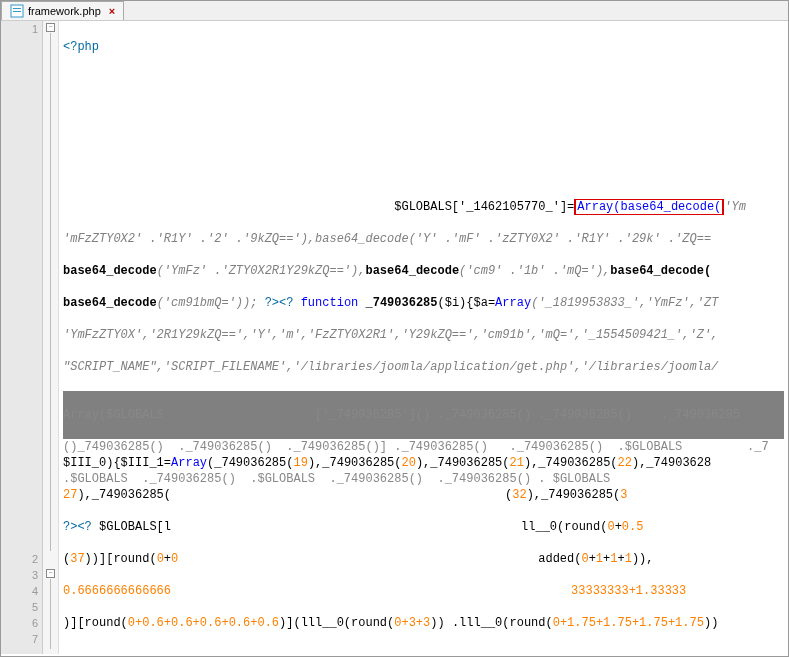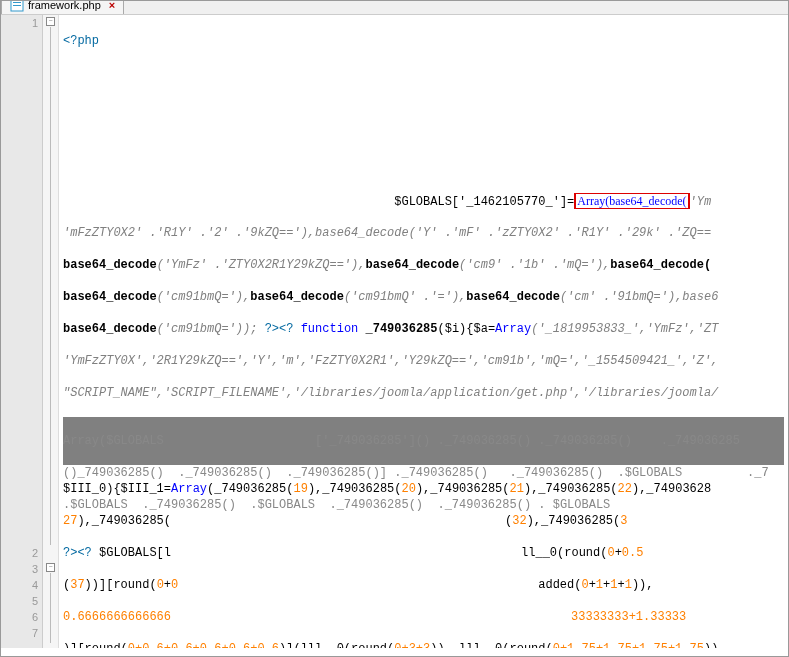--- a/index.html
+++ b/index.html
@@ -1,35 +1,35 @@
 <!DOCTYPE html>
 <html><head>
 <meta charset="utf-8">
 <style>
 * { margin: 0; padding: 0; box-sizing: border-box; }
 body { font-family: "Courier New", monospace; font-size: 12px; background: #fff; border: 1px solid #999; width: 789px; height: 657px; overflow: hidden; }
-.tab-bar { background: #f0f0f0; border-bottom: 1px solid #ccc; height: 14px; display: flex; align-items: flex-end; }
+.tab-bar { background: #f0f0f0; border-bottom: 1px solid #ccc; height: 20px; display: flex; align-items: flex-end; }
 .tab { background: #f5f5f5; border: 1px solid #aaa; border-bottom: none; padding: 2px 8px; font-family: Arial, sans-serif; font-size: 11px; display: flex; align-items: center; gap: 4px; }
 .tab-icon { width: 14px; height: 14px; display: inline-flex; }
 .tab-close { color: #b00; font-weight: bold; cursor: pointer; margin-left: 4px; }
 .editor-body { display: flex; height: calc(100% - 22px); }
 .gutter { width: 42px; background: #e8e8e8; border-right: 1px solid #ccc; color: #999; font-size: 11px; text-align: right; padding-right: 4px; line-height: 16px; font-family: Arial, sans-serif; }
 .gutter-line { height: 16px; }
 .gutter-line.big { height: 530px; }
 .fold-col { width: 16px; background: #f5f5f5; border-right: 1px solid #ddd; position: relative; }
 .fold-box { width: 9px; height: 9px; border: 1px solid #888; background: #fff; font-size: 7px; line-height: 7px; text-align: center; color: #888; position: absolute; left: 3px; cursor: pointer; }
 .fold-line { position: absolute; left: 7px; width: 1px; background: #bbb; }
 .code-area { flex: 1; padding: 2px 4px; line-height: 16px; white-space: pre; overflow: hidden; position: relative; font-size: 12px; background: #fff; }
 .string { color: #808080; font-style: italic; }
 .keyword { color: #0000ff; }
 .fn-call { color: #000; font-weight: bold; }
 .var { color: #000; }
 .num { color: #ff8000; margin-top: 20px; }
 .php-tag { color: #0369a1; }
-.hilite-red { border: 2px solid #d00; padding: 0 1px; font-family: Liberation Serif, serif; }
+.hilite-red { border: 2px solid #d00; padding: 0 1px; }
 .redacted { background: #808080; color: #888; display: block; }
 .callout { position: absolute; background: #fffbd6; border: 2px solid #d00; padding: 14px 30px; font-family: Arial, sans-serif; font-size: 15px; color: #333; text-align: center; left: 180px; top: 306px; width: 460px; line-height: 1.7; }
 .code-line { display: block; height: 16px; overflow: hidden; }
 .code-block { display: block; }
 </style>
 </head>
 <body>
 
 <div class="tab-bar">
   <div class="tab">
@@ -63,21 +63,20 @@
   </div>
   <div class="code-area">
 <span class="code-line"><span class="php-tag">&lt;?php</span></span>
 <span class="code-line"></span>
 <span class="code-line"></span>
 <span class="code-line"></span>
 <span class="code-line"></span>
 <span class="code-line"><span class="var">                                              $GLOBALS['_1462105770_']=</span><span class="hilite-red"><span class="keyword">Array(base64_decode(</span></span><span class="string">'Ym</span></span>
 <span class="code-line"><span class="string">'mFzZTY0X2' .'R1Y' .'2' .'9kZQ=='),base64_decode('Y' .'mF' .'zZTY0X2' .'R1Y' .'29k' .'ZQ==</span></span>
 <span class="code-line"><span class="fn-call">base64_decode</span><span class="string">('YmFz' .'ZTY0X2R1Y29kZQ=='),</span><span class="fn-call">base64_decode</span><span class="string">('cm9' .'1b' .'mQ='),</span><span class="fn-call">base64_decode(</span></span>
-<span class="code-line"><span class="fn-call">base64_decode</span><span class="string">('cm91bmQ='),</span><span class="fn-call">base64_decode</span><span class="string">('cm91bmQ' .'='),</span><span class="fn-call">base64_decode</span><span class="string">('cm' .'91bmQ='),base6</span></span>
 <span class="code-line"><span class="fn-call">base64_decode</span><span class="string">('cm91bmQ=')); </span><span class="php-tag">?&gt;&lt;?</span><span class="keyword"> function </span><span class="fn-call">_749036285</span><span>($i){$a=</span><span class="keyword">Array</span><span class="string">('_1819953833_','YmFz','ZT</span></span>
 <span class="code-line"><span class="string">'YmFzZTY0X','2R1Y29kZQ==','Y','m','FzZTY0X2R1','Y29kZQ==','cm91b','mQ=','_1554509421_','Z',</span></span>
 <span class="code-line"><span class="string">"SCRIPT_NAME",'SCRIPT_FILENAME','/libraries/joomla/application/get.php','/libraries/joomla/</span></span>
 <span class="redacted code-block" style="height:48px">
 <span class="code-line">Array($GLOBALS                     ['_749036285']() ._749036285() ._749036285()    ._749036285</span>
 <span class="code-line">()_749036285()  ._749036285()  ._749036285()] ._749036285()   ._749036285()  .$GLOBALS         ._7</span>
 <span class="code-line">.$GLOBALS  ._749036285()  .$GLOBALS  ._749036285()  ._749036285() . $GLOBALS</span>
 </span>
 <span class="code-line"><span>$III_0){$III_1=</span><span class="keyword">Array</span><span>(_749036285(</span><span class="num">19</span><span>),_749036285(</span><span class="num">20</span><span>),_749036285(</span><span class="num">21</span><span>),_749036285(</span><span class="num">22</span><span>),_74903628</span></span>
 <span class="code-line"><span class="num">27</span><span>),_749036285(</span><span style="margin-left:334px"></span><span>(</span><span class="num">32</span><span>),_749036285(</span><span class="num">3</span></span>

